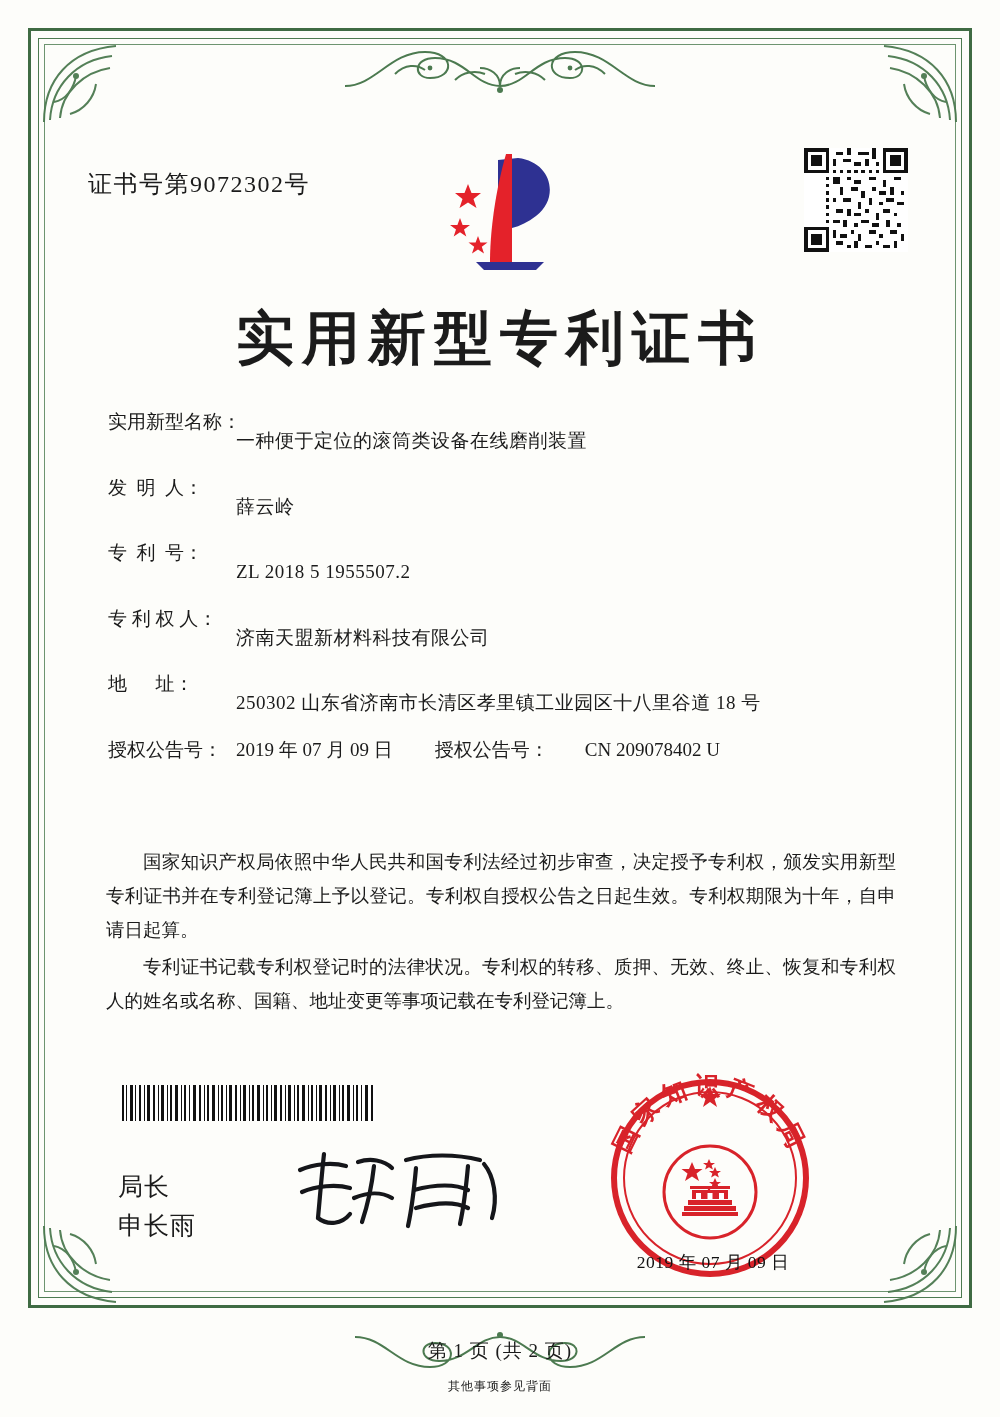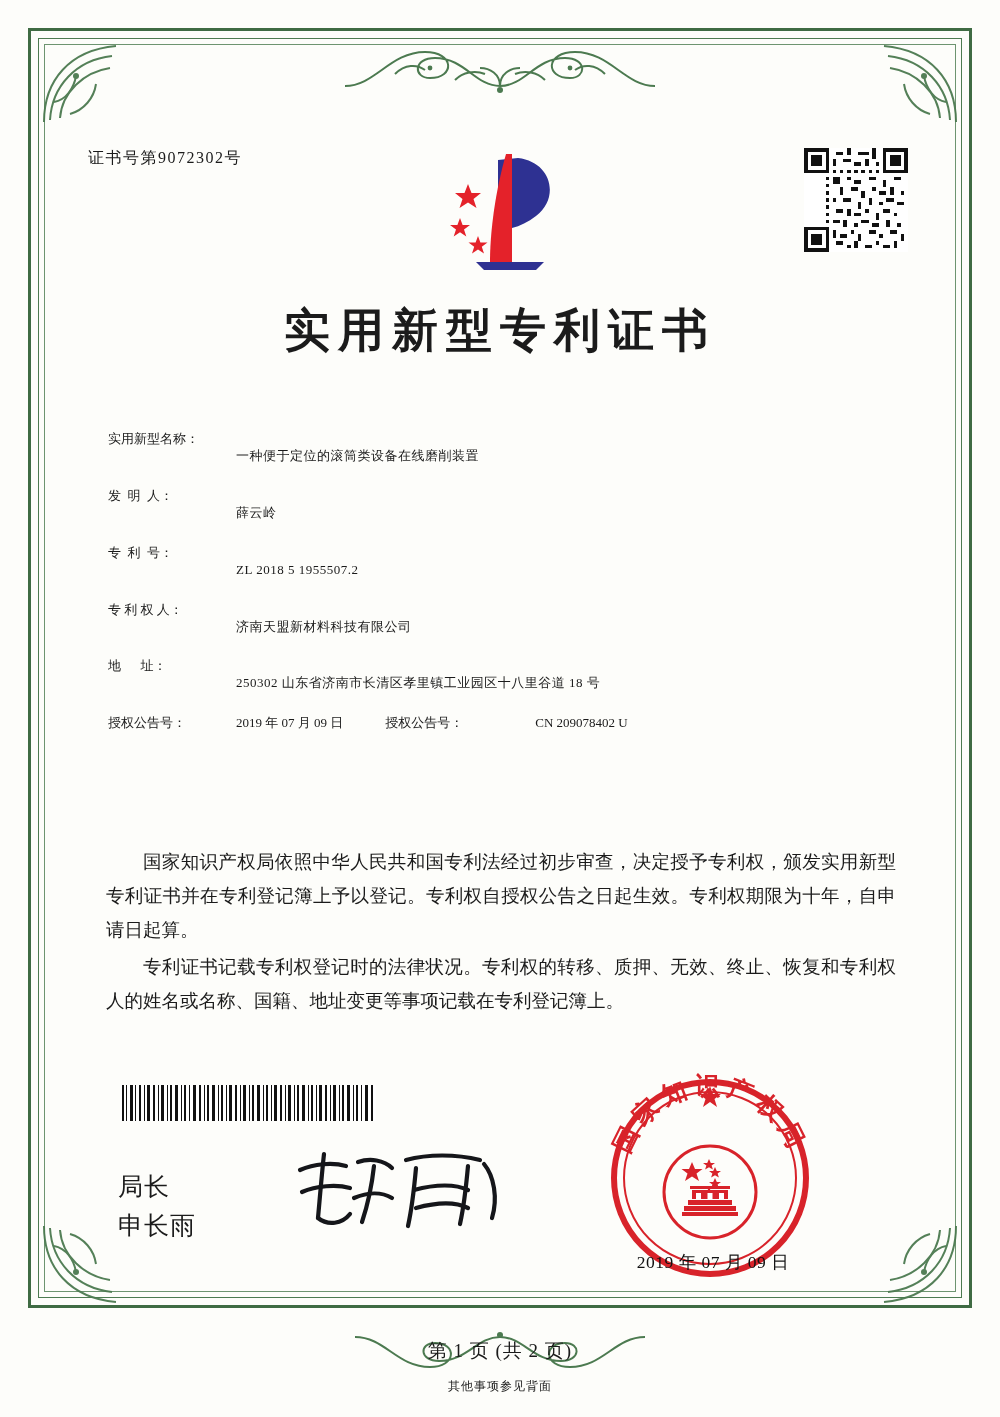--- a/index.html
+++ b/index.html
@@ -68,22 +68,22 @@
     transform: translateX(-50%) scaleY(-1);
     bottom: 34px;
     width: 330px;
     height: 56px;
   }
 
   
   .cert-no {
     position: absolute;
     left: 88px;
-    top: 148px;
-    font-size: 16px;
+    top: 168px;
+    font-size: 24px;
     letter-spacing: 1.5px;
     white-space: nowrap;
   }
   .logo {
     position: absolute;
     left: 432px;
     top: 140px;
     width: 140px;
     height: 140px;
   }
@@ -94,33 +94,33 @@
     width: 104px;
     height: 104px;
   }
   .qr canvas, .qr svg { display: block; }
 
   .title {
     position: absolute;
     left: 0; right: 0;
     top: 300px;
     text-align: center;
-    font-size: 46px;
+    font-size: 58px;
     font-weight: bold;
     letter-spacing: 8px;
     font-family: "Liberation Serif", "DejaVu Serif", serif;
   }
 
   
   .fields {
     position: absolute;
     left: 108px;
-    top: 432px;
+    top: 412px;
     width: 800px;
-    font-size: 13px;
+    font-size: 19px;
     line-height: 1.0;
   }
   .field-row {
     display: flex;
     align-items: flex-start;
     margin-bottom: 23px;
   }
   .f-label {
     width: 128px;
     flex: 0 0 128px;

